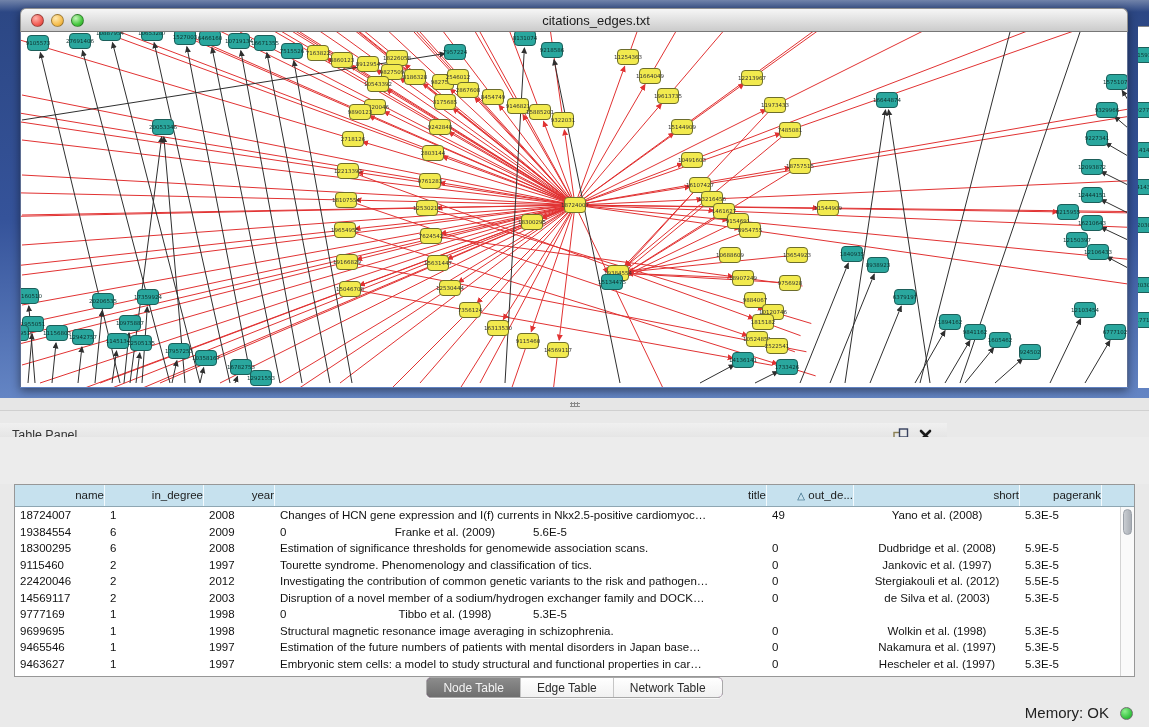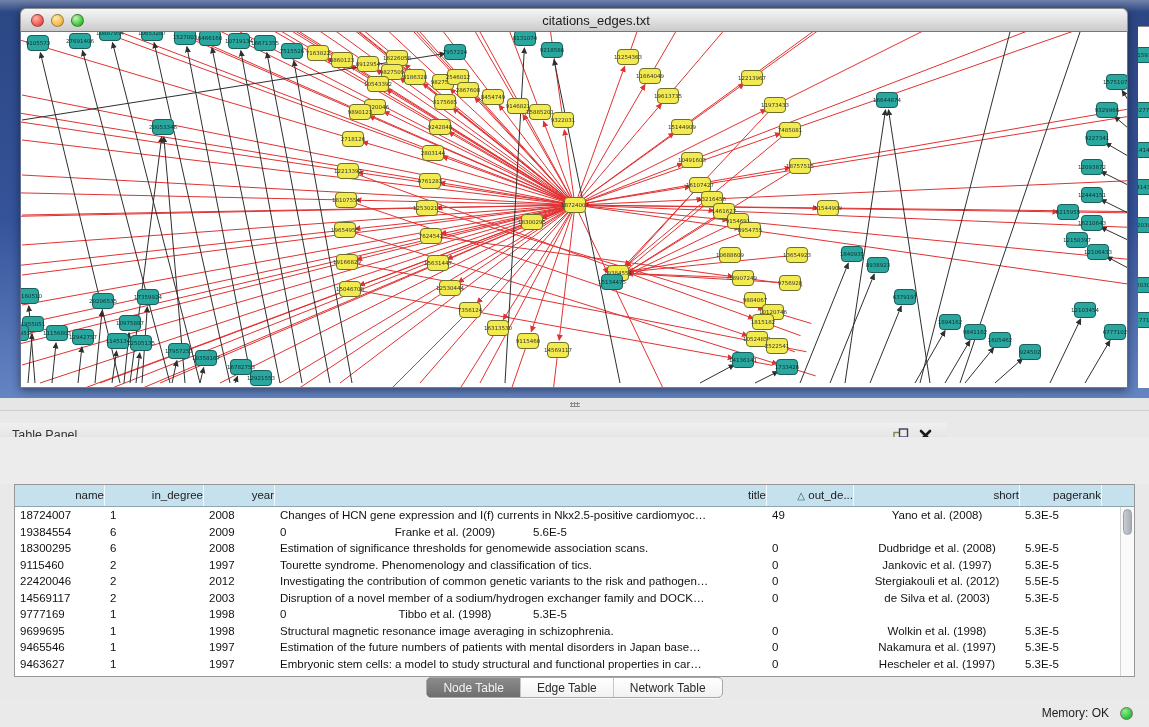--- a/index.html
+++ b/index.html
@@ -76,21 +76,21 @@
   #vthumb { position:absolute; left:2px; top:2px; width:9px; height:26px; border-radius:5px;
     background:linear-gradient(90deg,#c9cdd2,#a9aeb5); border:1px solid #9aa0a8; }
   
   #tabs-bar { position:absolute; left:0; top:677px; width:1149px; height:23px; display:flex; justify-content:center; }
   #seg { display:flex; height:21px; border:1px solid #a8a8a8; border-radius:5px; overflow:hidden; background:#701a75; box-shadow:0 1px 0 rgba(255,255,255,.7); }
   .seg-btn { padding:0 16px; line-height:20px; font-size:12px; color:#2b2b2b; border-right:1px solid #c6c6c6; background:linear-gradient(#ffffff,#f1f1f1); }
   .seg-btn:last-child { border-right:none; }
   .seg-btn.active { background:linear-gradient(#8c8c8c,#6e6e6e); color:#f4f4f4; }
   
   #status-bar { position:absolute; left:0; top:700px; width:1149px; height:27px; background:#eaeaea; }
-  #memory-label { position:absolute; right:40px; top:0; line-height:26px; font-size:12px; color:#222; }
+  #memory-label { position:absolute; right:40px; top:0; line-height:26px; font-size:15px; color:#222; }
   #memory-dot { position:absolute; right:16px; top:7px; width:13px; height:13px; border-radius:50%;
     background:radial-gradient(circle at 35% 30%, #8ef08e, #35c13f 65%, #259a2e); border:1px solid #6f6f6f; }
   svg text { user-select:none; }
 </style>
 </head>
 <body>
 
 <div id="desktop">
   <div id="bg-strip">
     <svg width="11" height="361" viewBox="1138 27 11 361" xmlns="http://www.w3.org/2000/svg">

